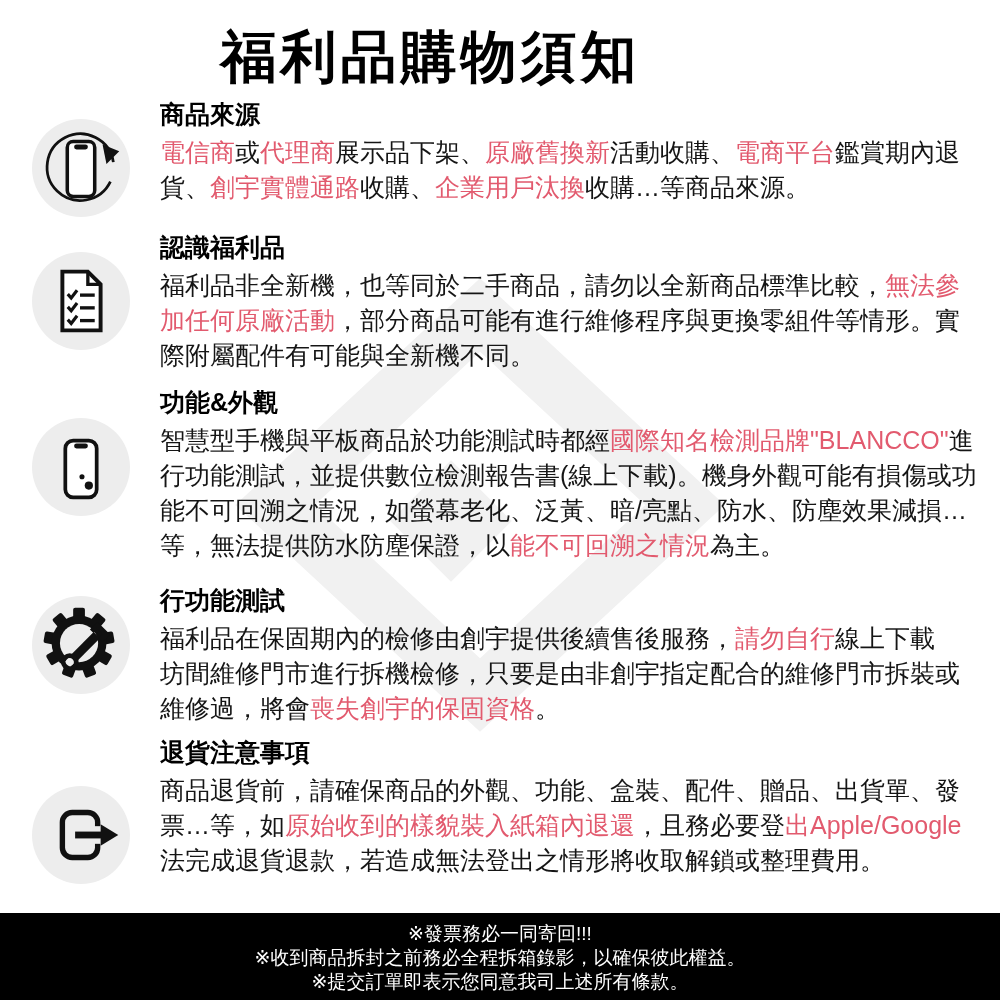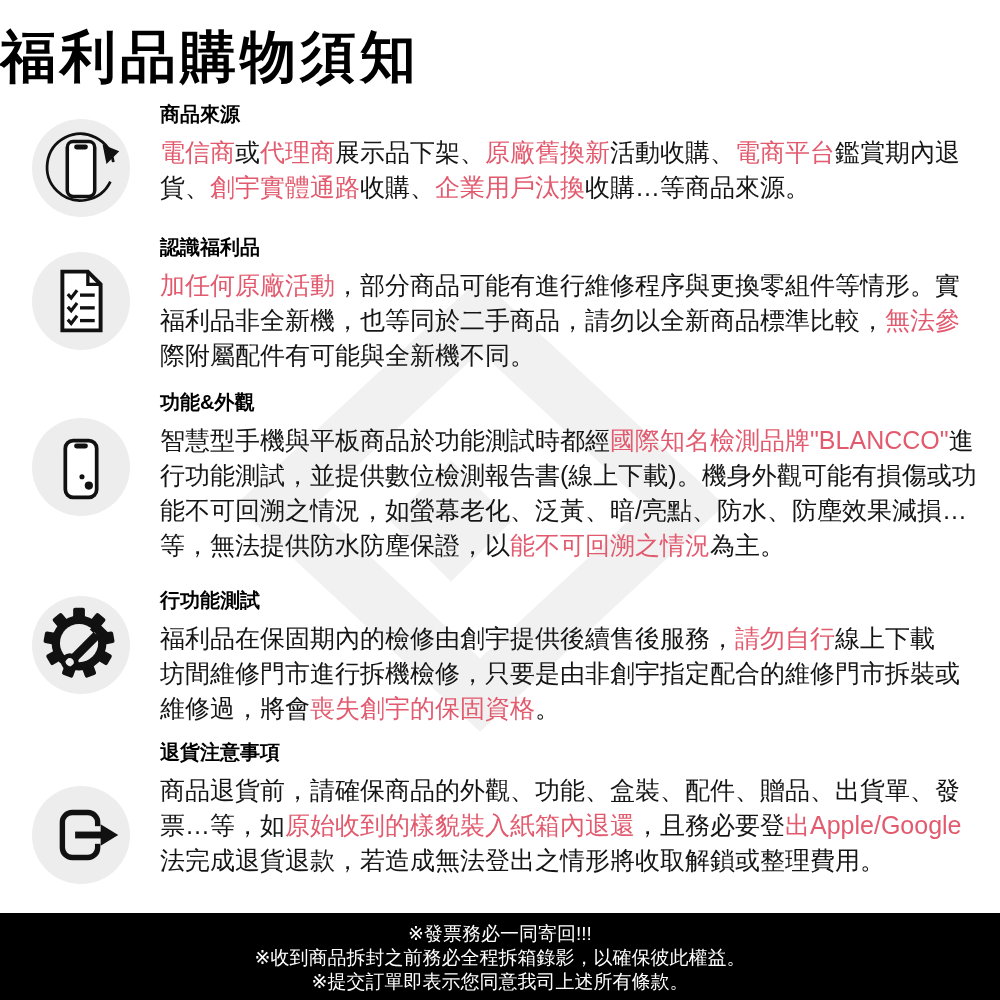--- a/index.html
+++ b/index.html
@@ -1,26 +1,26 @@
 <!DOCTYPE html>
 <html style="--red: #e25a6e;"><head>
 <meta charset="utf-8">
 <style>
   html,body{margin:0;padding:0;background:#fff;}
   .canvas{position:relative;width:1000px;height:1000px;background:#fff;overflow:hidden;
           font-family:"Liberation Sans","DejaVu Sans",sans-serif;color:#111;}
   .watermark{position:absolute;left:0;top:0;width:1000px;height:1000px;z-index:0;}
   .content{position:absolute;left:0;top:0;width:1000px;height:1000px;z-index:1;}
-  .title{position:absolute;top:20px;left:0;width:861px;text-align:left;
+  .title{position:absolute;top:20px;left:0;width:861px;text-align:center;
          font-size:56px;font-weight:bold;letter-spacing:4px;color:#000;}
   .section{position:absolute;left:0;width:1000px;}
   .icon-circle{position:absolute;left:32px;width:98px;height:98px;border-radius:50%;
                background:#ededed;display:flex;align-items:center;justify-content:center;}
   .icon-circle svg{width:98px;height:98px;}
-  .sec-head{position:absolute;left:160px;top:0;font-size:20px;font-weight:bold;
+  .sec-head{position:absolute;left:160px;top:0;font-size:25px;font-weight:bold;
             line-height:34px;color:#000;white-space:nowrap;}
   .sec-body{position:absolute;left:160px;top:38px;font-size:25px;line-height:35px;color:#151515;}
   .tline{white-space:nowrap;height:35px;}
   .seg{color:#151515;margin-top:37px;}
   .seg.red{color:var(--red,#e25a6e);}
   .footer{position:absolute;left:0;top:913px;width:1000px;height:100px;background:#000;
           color:#fff;text-align:center;box-sizing:border-box;padding-top:9px;}
   .fline{font-size:19px;line-height:24px;white-space:nowrap;}
 </style>
 </head>
@@ -62,22 +62,22 @@
           <polyline points="36.5,43 40,47 46,39" fill="none" stroke="#111" stroke-width="3.2"></polyline>
           <line x1="49" y1="44" x2="64" y2="44" stroke="#111" stroke-width="3.4"></line>
           <polyline points="36.5,56 40,60 46,52" fill="none" stroke="#111" stroke-width="3.2"></polyline>
           <line x1="49" y1="57" x2="64" y2="57" stroke="#111" stroke-width="3.4"></line>
           <polyline points="36.5,69 40,73 46,65" fill="none" stroke="#111" stroke-width="3.2"></polyline>
           <line x1="49" y1="70" x2="64" y2="70" stroke="#111" stroke-width="3.4"></line>
         </svg>
       </div>
       <div class="sec-head">認識福利品</div>
       <div class="sec-body">
+          <div class="tline"><span class="seg">福利品非全新機，也等同於二手商品，請勿以全新商品標準比較，</span><span class="seg red">無法參</span></div>
           <div class="tline"><span class="seg red">加任何原廠活動</span><span class="seg">，部分商品可能有進行維修程序與更換零組件等情形。實</span></div>
-          <div class="tline"><span class="seg">福利品非全新機，也等同於二手商品，請勿以全新商品標準比較，</span><span class="seg red">無法參</span></div>
           <div class="tline"><span class="seg">際附屬配件有可能與全新機不同。</span></div>
         </div>
     </div>
 
     <div class="section" style="top:385px;">
       <div class="icon-circle" style="top:33px;">
         <svg viewBox="0 0 100 100">
           <rect x="34" y="23" width="32" height="58" rx="8" fill="#fff" stroke="#111" stroke-width="3.8"></rect>
           <rect x="43" y="26" width="14" height="5" rx="2.4" fill="#111"></rect>
           <circle cx="51" cy="60" r="2.6" fill="#111"></circle>

